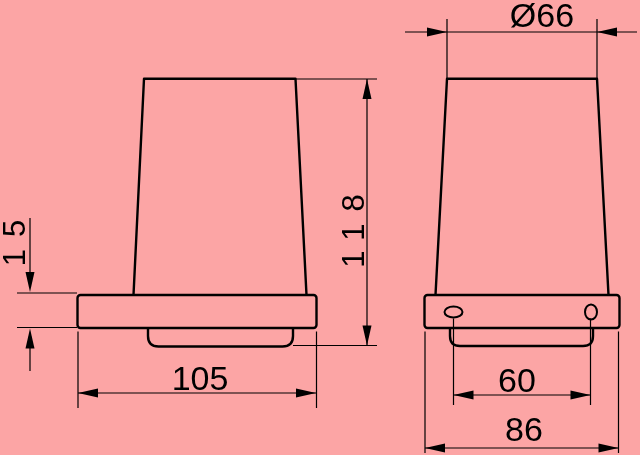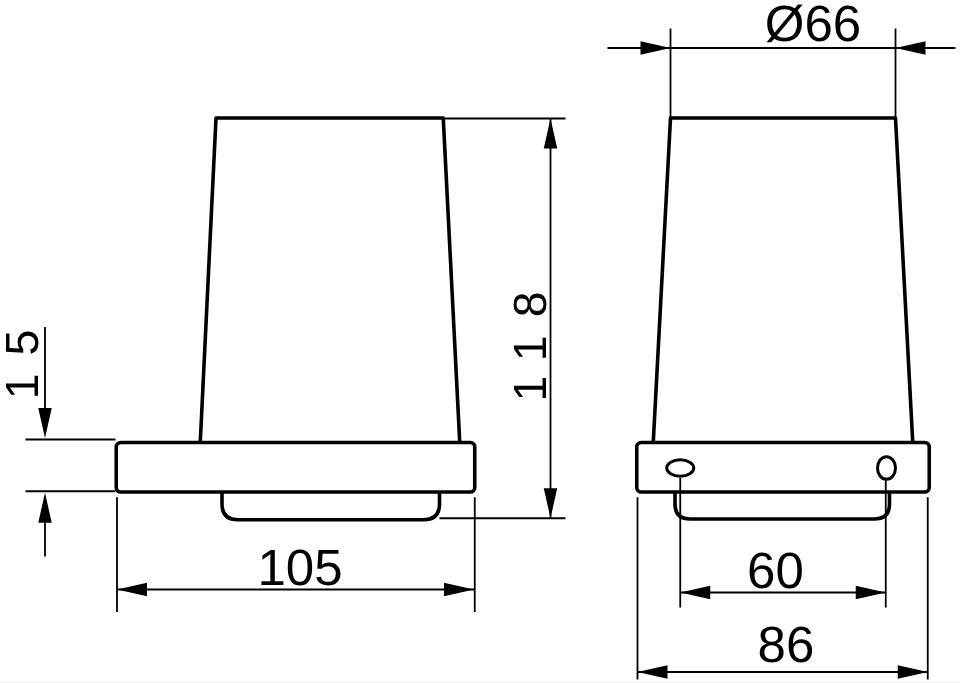--- a/index.html
+++ b/index.html
@@ -1,19 +1,19 @@
 <!DOCTYPE html>
 <html><head>
 <meta charset="utf-8">
 <style>
   html,body{margin:0;padding:0;background:#e8e8e8;}
   .canvas{
     position:relative;
     width:640px;height:455px;
-    background:#ffffff;
+    background:#fca5a5;
     overflow:hidden;
     font-family:"Liberation Sans", sans-serif;
   }
   svg{display:block;width:640px;height:455px;}
   .obj{fill:none;stroke:#000;stroke-width:2.4;stroke-linejoin:round;}
   .obj2{fill:none;stroke:#000;stroke-width:2;}
   .dim{fill:none;stroke:#000;stroke-width:1.2;}
   .arrow{fill:#000;stroke:none;}
   .dimtext{fill:#000;font-size:34px;text-anchor:middle;}
   .dimtext-rot{fill:#000;font-size:31px;text-anchor:middle;letter-spacing:12px;}

